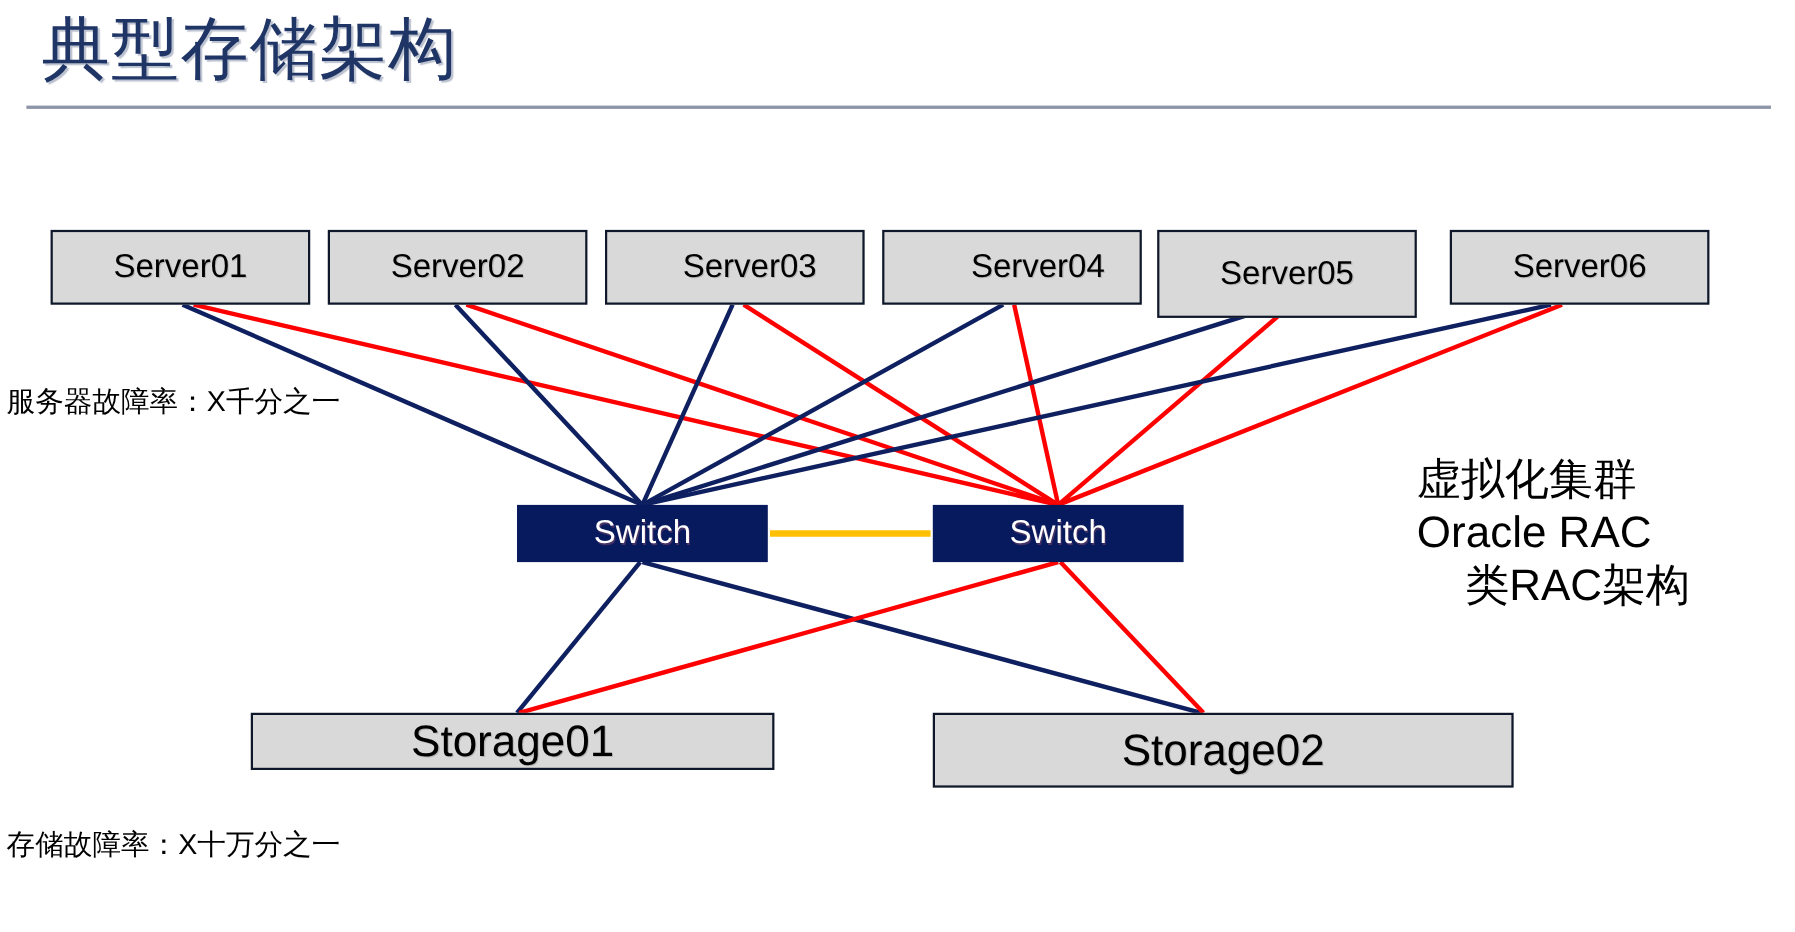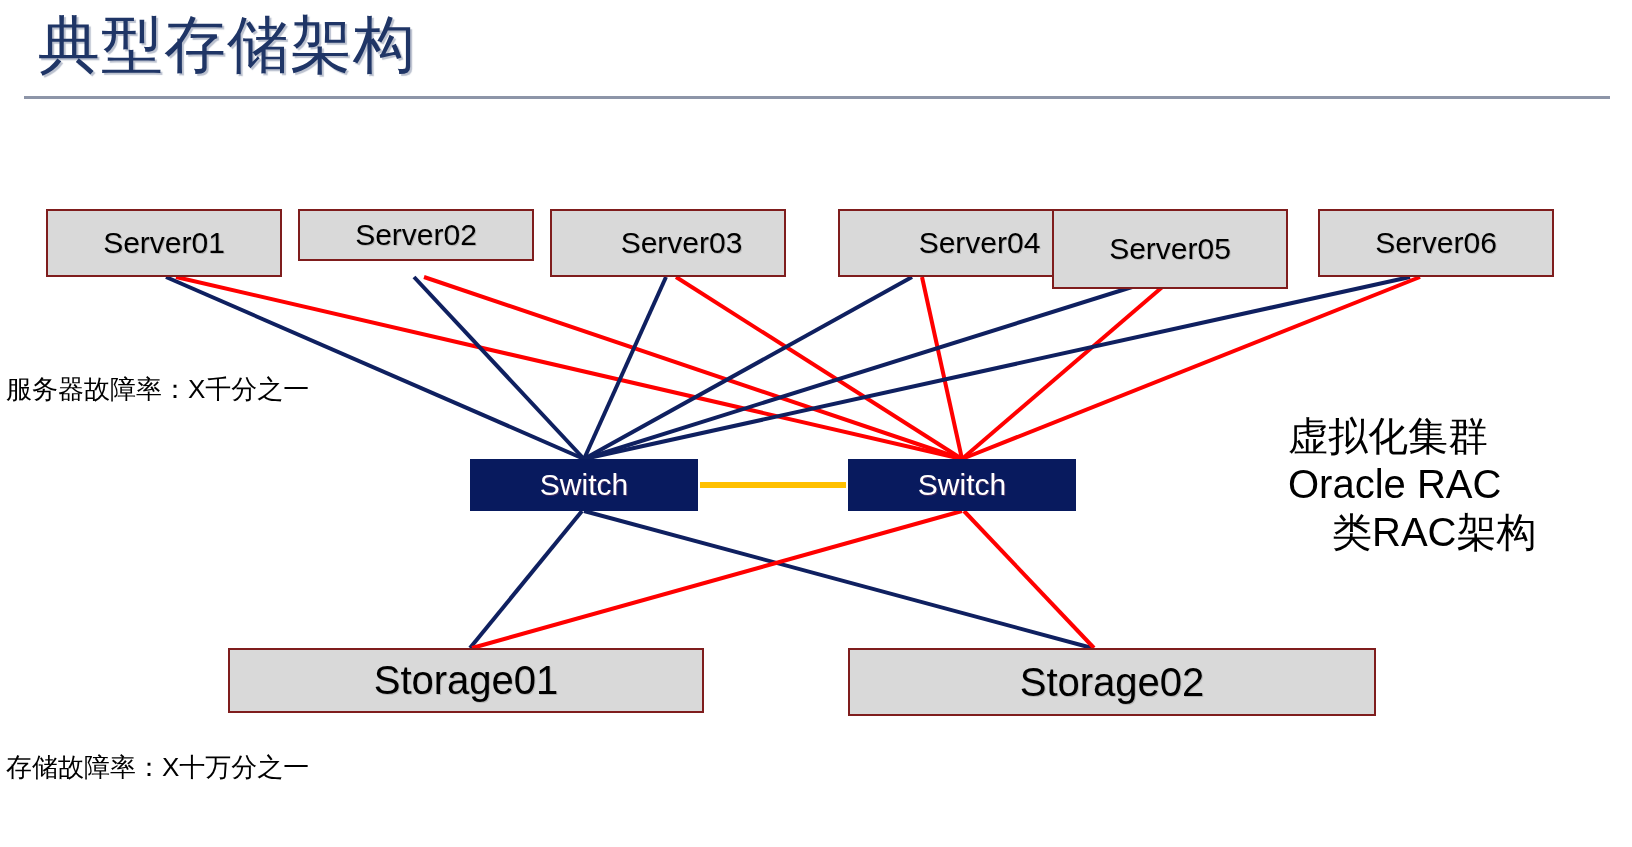--- a/index.html
+++ b/index.html
@@ -45,21 +45,21 @@
     position: absolute;
     left: 0;
     top: 0;
     width: 1632px;
     height: 847px;
   }
   .node-box {
     position: absolute;
     box-sizing: border-box;
     background: #d9d9d9;
-    border: 2px solid #7f1d1d;
+    border: 2px solid #0f172a;
     display: flex;
     align-items: center;
     justify-content: center;
     color: #000000;
     text-shadow: 1px 1px 0 rgba(140,140,140,0.45);
   }
   .server-box {
     height: 68px;
     font-size: 30px;
   }
@@ -123,54 +123,54 @@
       </g>
     <g id="interswitch-layer">
         <line x1="700" y1="485" x2="846" y2="485" stroke="#ffc000" stroke-width="6" stroke-linecap="butt"></line>
       </g>
   </svg>
 
   <div id="server-layer">
       <div class="node-box server-box" style="left: 46px; top: 209px; width: 236px; height: 68px;">
         <span>Server01</span>
       </div>
-      <div class="node-box server-box" style="left: 298px; top: 209px; width: 236px; height: 52px;">
+      <div class="node-box server-box" style="left: 298px; top: 209px; width: 236px; height: 68px;">
         <span>Server02</span>
       </div>
       <div class="node-box server-box" style="left: 550px; top: 209px; width: 236px; height: 68px; padding-left: 27px;">
         <span>Server03</span>
       </div>
-      <div class="node-box server-box" style="left: 838px; top: 209px; width: 236px; height: 68px; padding-left: 47px;">
+      <div class="node-box server-box" style="left: 802px; top: 209px; width: 236px; height: 68px; padding-left: 47px;">
         <span>Server04</span>
       </div>
       <div class="node-box server-box" style="left: 1052px; top: 209px; width: 236px; height: 80px;">
         <span>Server05</span>
       </div>
       <div class="node-box server-box" style="left: 1304px; top: 209px; width: 236px; height: 68px; margin-left: 14px;">
         <span>Server06</span>
       </div>
     </div>
   <div id="switch-layer">
       <div class="switch-box" style="left: 470px; top: 459px; width: 228px; height: 52px;">
         <span>Switch</span>
       </div>
       <div class="switch-box" style="left: 848px; top: 459px; width: 228px; height: 52px;">
         <span>Switch</span>
       </div>
     </div>
   <div id="storage-layer">
-      <div class="node-box storage-box" style="left: 228px; top: 648px; width: 476px; height: 65px;">
+      <div class="node-box storage-box" style="left: 228px; top: 648px; width: 476px; height: 52px;">
         <span>Storage01</span>
       </div>
       <div class="node-box storage-box" style="left: 848px; top: 648px; width: 528px; height: 68px;">
         <span>Storage02</span>
       </div>
     </div>
 
-  <div class="note" style="left:6px; top:372px;">服务器故障率：X千分之一</div>
+  <div class="note" style="left:6px; top:348px;">服务器故障率：X千分之一</div>
 
   <div class="note" style="left:6px; top:750px;">存储故障率：X十万分之一</div>
 
   <div class="side-note" style="left:1288px; top:412px;">虚拟化集群</div>
   <div class="side-note" style="left:1288px; top:460px;">Oracle RAC</div>
   <div class="side-note" style="left:1288px; top:508px;margin-left:44px;">类RAC架构</div>
 
 </div>
 
 </body></html>

